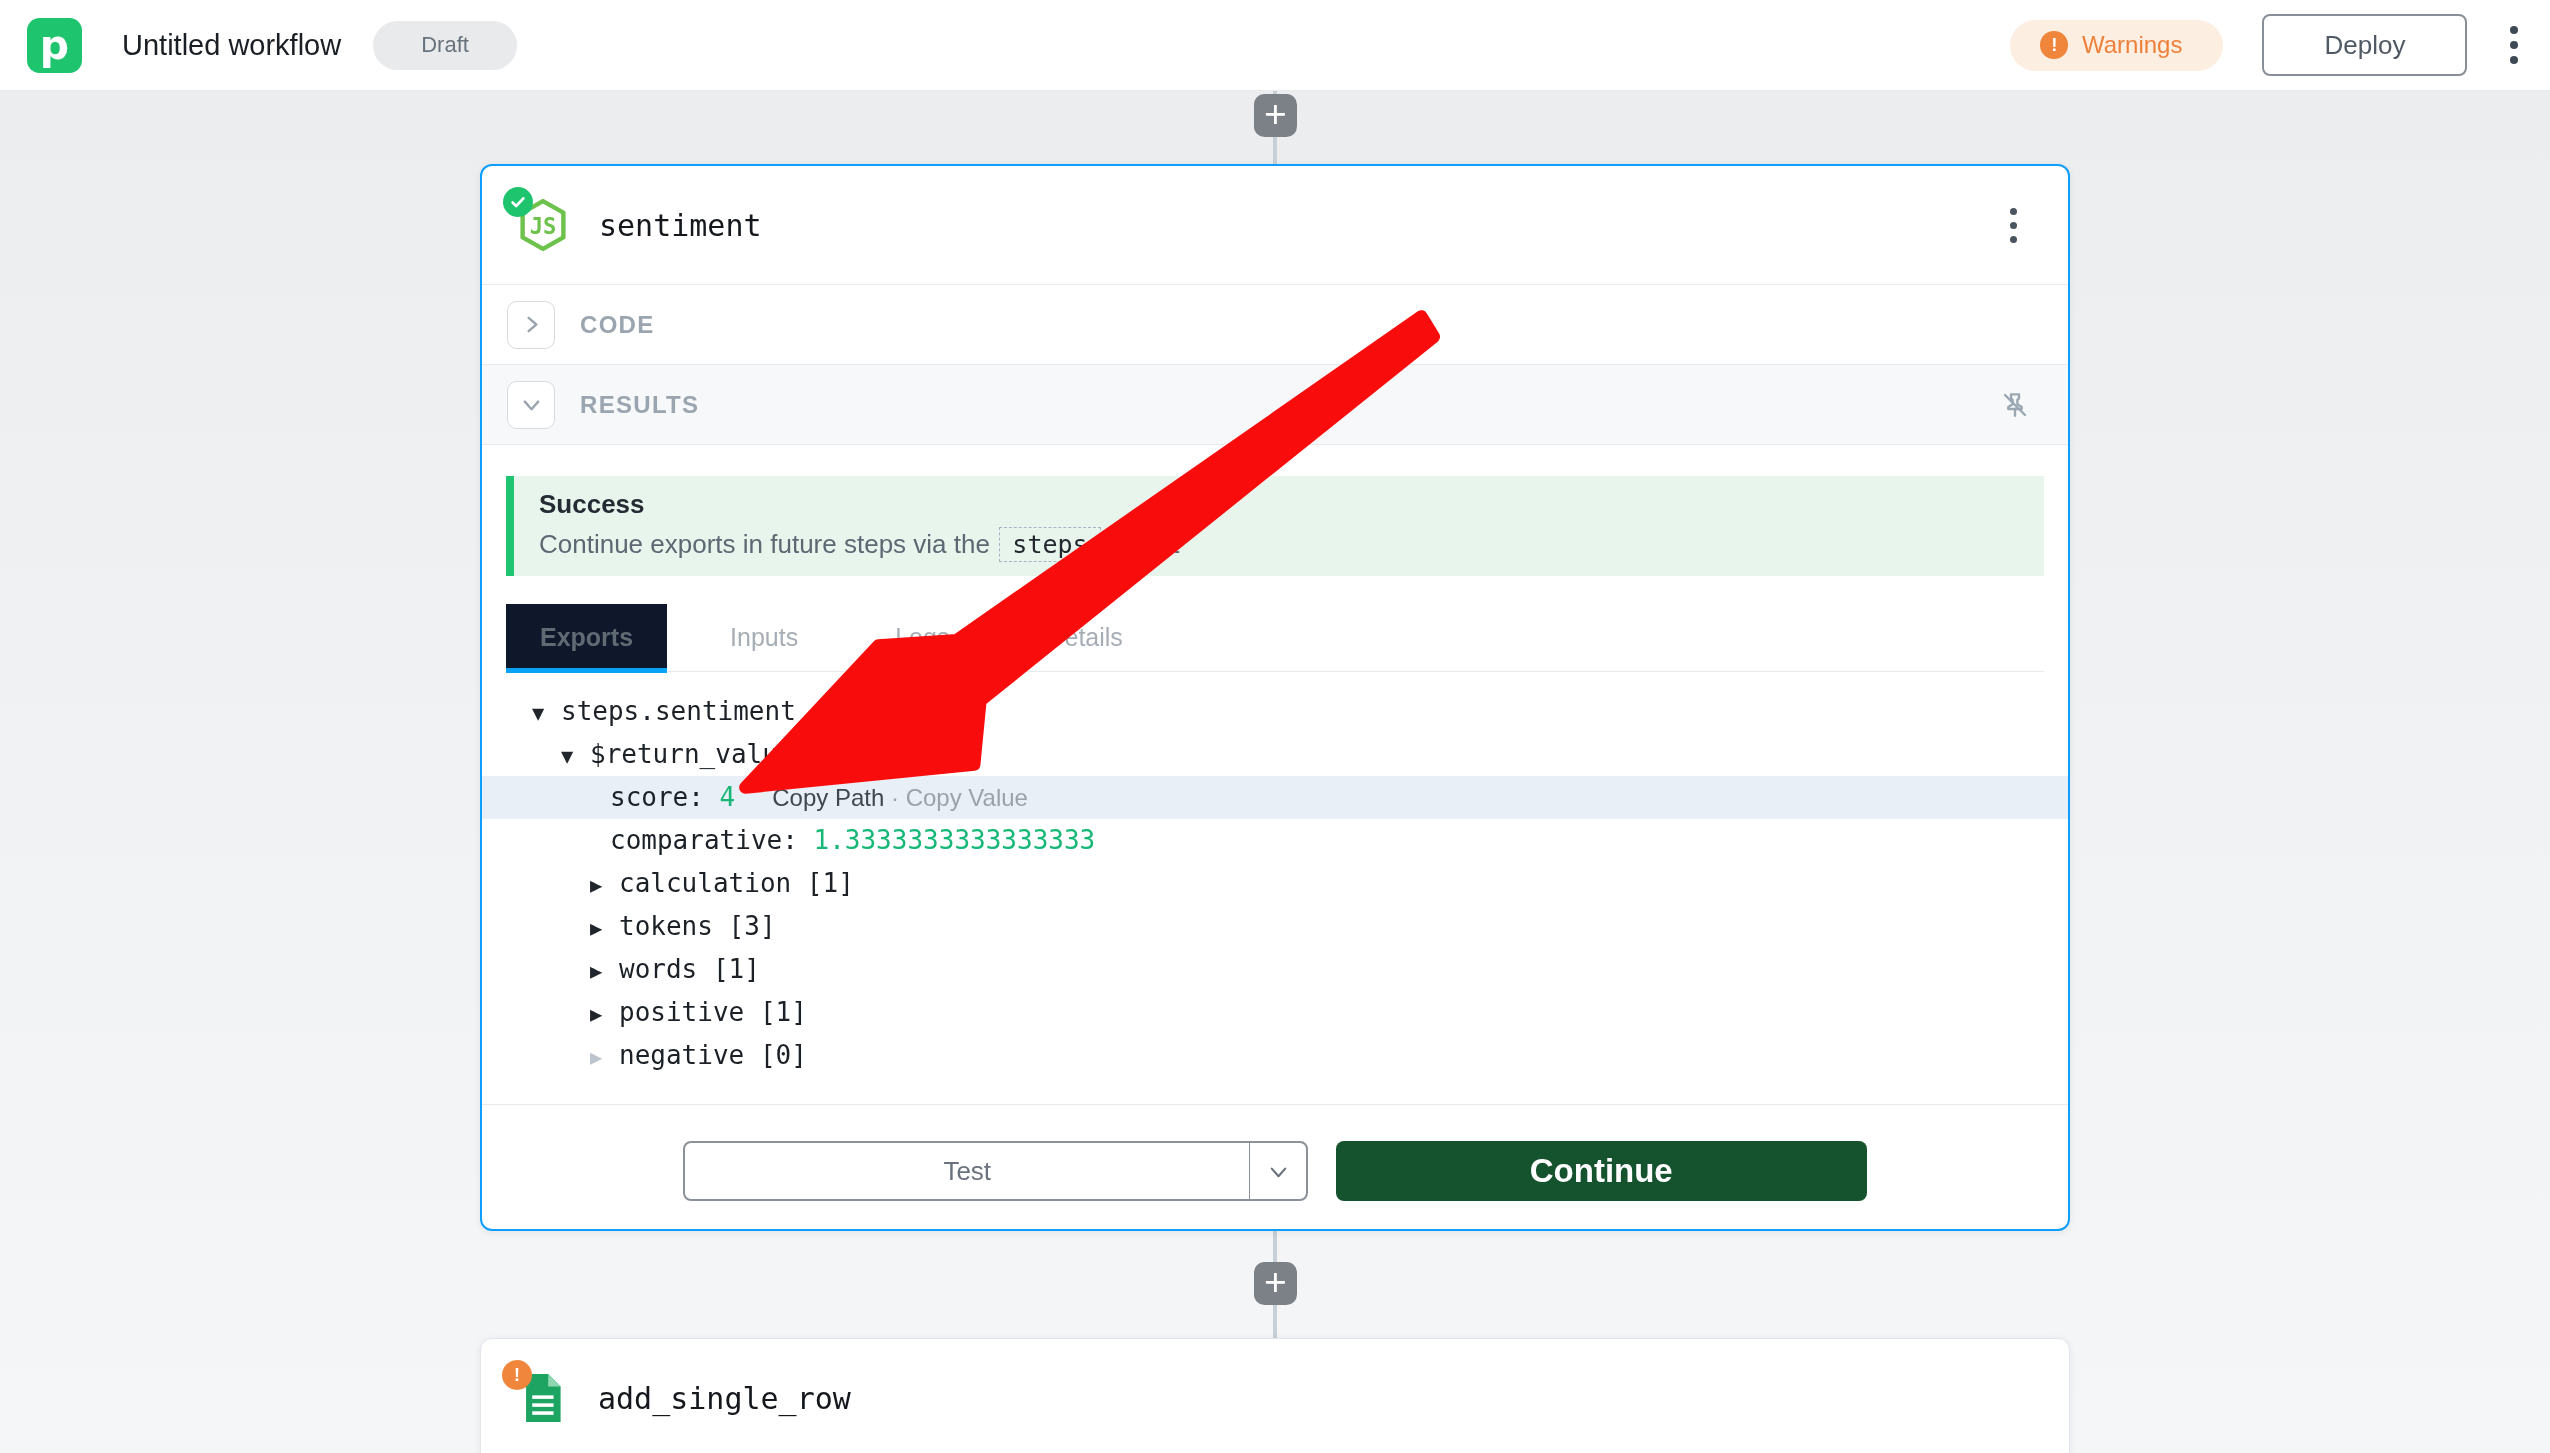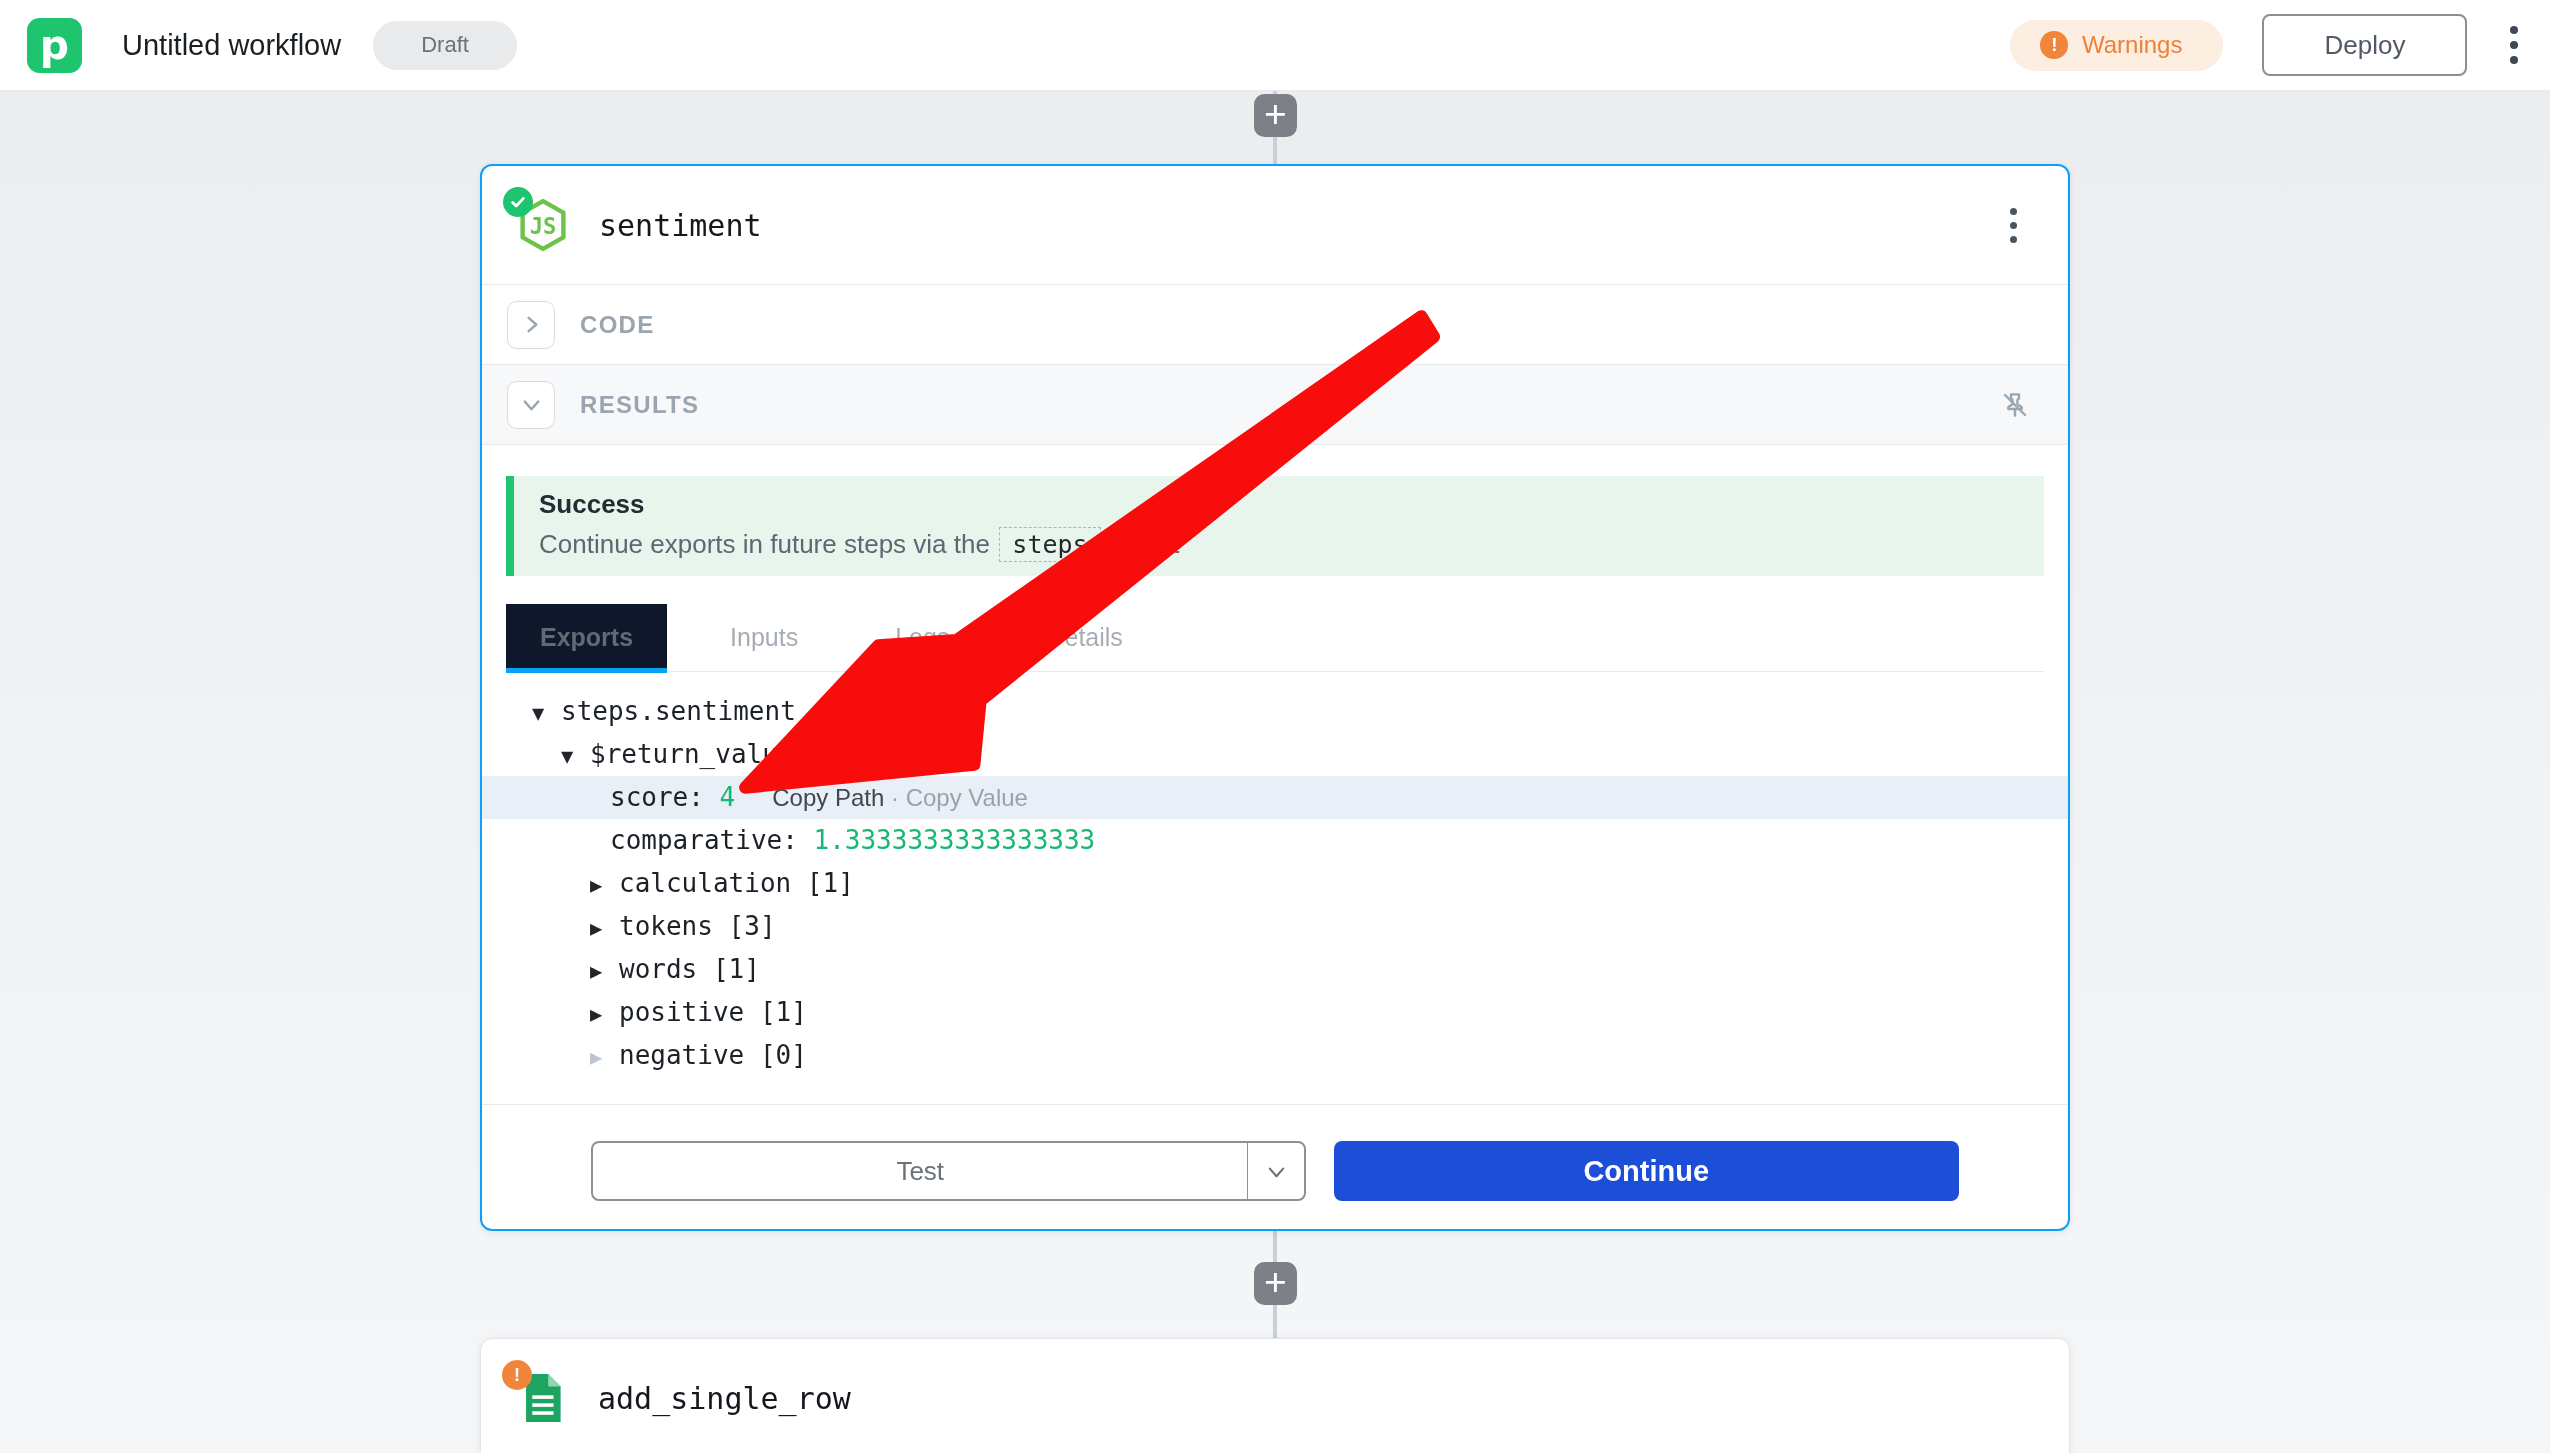--- a/index.html
+++ b/index.html
@@ -92,28 +92,28 @@
   .leafpad { padding-left:84px; } .kvpad { padding-left:104px; }
   .tval { color:#17b877; }
   .trow-hl { background:#e9eff6; margin:0 -24px; padding-left:128px; }
   .copy-links { font-family:"Liberation Sans", sans-serif; font-size:24px; margin-left:37px; }
   .copy-path { color:#3f474f; font-weight:500; cursor:pointer; }
   .copy-dim { color:#9ba2aa; } .copy-value { color:#9ba2aa; cursor:pointer; }
 
   
   .node-footer { height:129px; border-top:1.8px solid #e7e9eb; display:flex; justify-content:center;
                  gap:27.5px; padding-top:36px; }
-  .test-split { width:715px; height:60px; border:2.7px solid #8a9199; border-radius:8px; background:#fff;
+  .test-split { width:625px; height:60px; border:2.7px solid #8a9199; border-radius:8px; background:#fff;
                 display:flex; overflow:hidden; }
   .test-main { flex:1; display:flex; align-items:center; justify-content:center; font-size:26px;
                color:#6a737d; cursor:pointer; }
   .test-caret { width:57px; border-left:1.8px solid #8a9199; display:flex; align-items:center;
                 justify-content:center; cursor:pointer; }
-  .continue-btn { width:625px; height:60px; background:#1d4ed8; border:none; border-radius:8px;
-                  color:#fff; font-size:29px; font-weight:bold; cursor:pointer;
+  .continue-btn { width:531px; height:60px; background:#14532d; border:none; border-radius:8px;
+                  color:#fff; font-size:33px; font-weight:bold; cursor:pointer;
                   font-family:"Liberation Sans", sans-serif; }
 
   
   .arrow-overlay { position:absolute; inset:0; z-index:40; pointer-events:none; }
 </style>
 </head>
 <body>
 
 <header class="topbar">
   <div class="logo">p</div>

